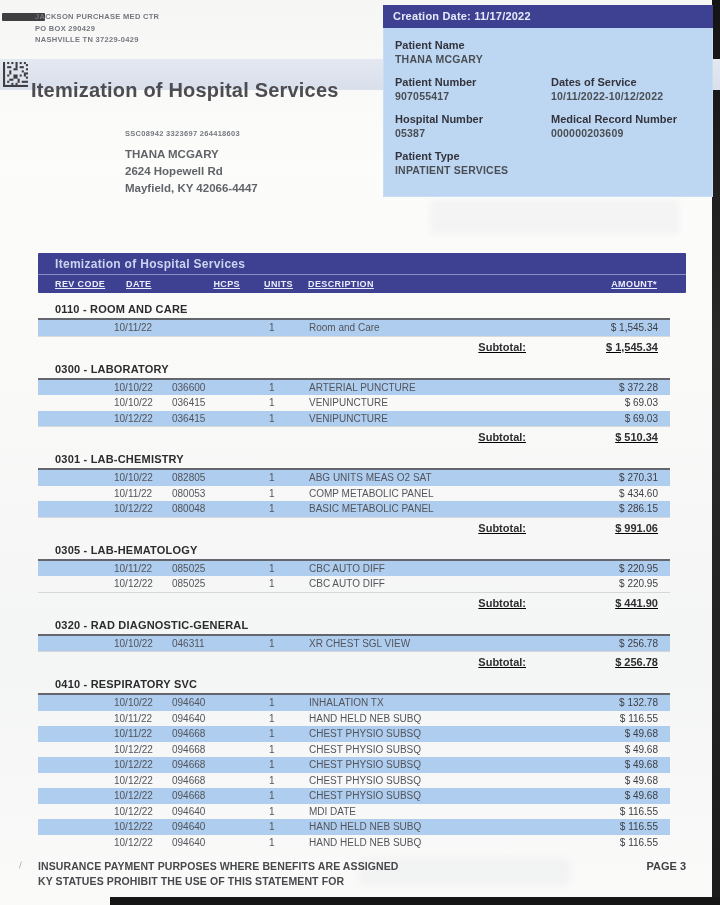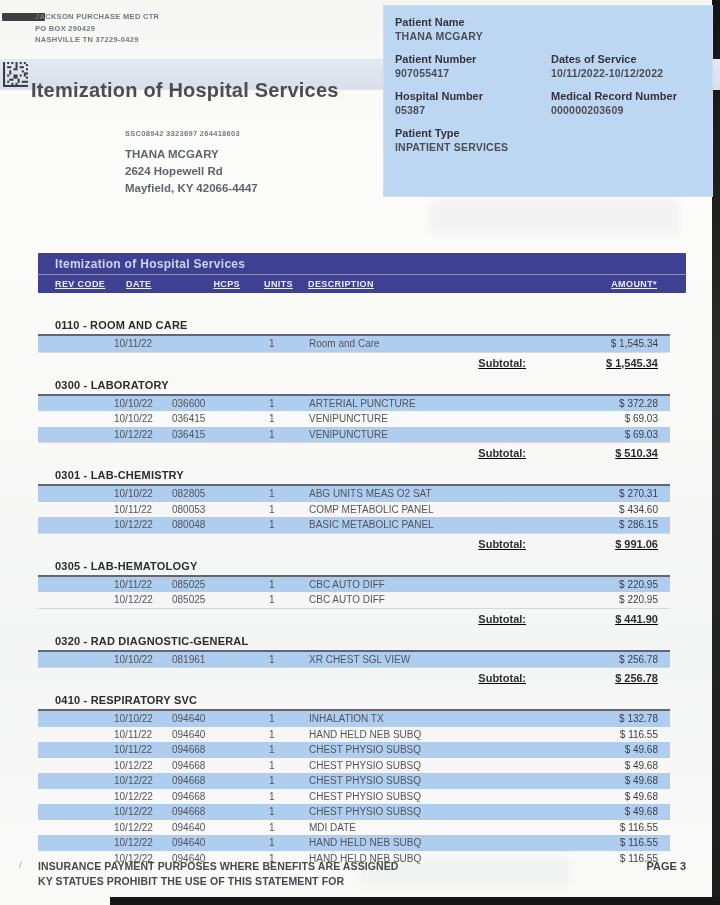--- a/index.html
+++ b/index.html
@@ -42,21 +42,21 @@
   
   .table{position:absolute;left:38px;top:253px;width:648px;}
   .grid{display:grid;grid-template-columns:74px 56px 72px 64px 1fr 150px;align-items:center;}
   .table-band{background:#3e4191;border-radius:1px;}
   .band-title{height:21px;line-height:22px;padding-left:17px;font-size:12px;font-weight:bold;color:#ccd3f0;letter-spacing:.3px;border-bottom:1px solid #8a8ec2;}
   .band-cols{height:18px;font-size:9px;font-weight:bold;color:#e9ecfa;letter-spacing:.4px;text-decoration:underline;}
   .h-rev{padding-left:17px;} .h-date{padding-left:14px;} .h-hcps{padding-left:22px;text-align:right;}
   .h-units{padding-left:24px;} .h-desc{padding-left:4px;} .h-amount{text-align:right;padding-right:29px;}
 
   .section{margin-top:7px;}
-  .section:first-of-type{margin-top:25px;}
+  .section:first-of-type{margin-top:9px;}
   .section-title{height:15px;line-height:15px;font-size:11px;font-weight:bold;color:#2c2c2e;padding-left:17px;letter-spacing:.2px;}
   .section-rule{height:0;border-top:2px solid #64666d;margin-top:1px;margin-right:16px;}
   .row{height:15.5px;font-size:10px;color:#53555b;margin-right:16px;}
   .row.hl{background:#aecdef;}
   .c-date{padding-left:2px;} .c-hcps{padding-left:4px;} .c-units{padding-left:29px;}
   .c-description{padding-left:5px;} .c-amount{text-align:right;padding-right:12px;color:#3d3e44;}
   .subtotal{display:flex;justify-content:flex-end;align-items:center;height:16px;margin-right:16px;border-top:1px solid rgba(120,125,132,.25);padding-top:2px;text-decoration:underline;}
   .sub-label{font-size:11px;font-weight:bold;color:#2e2e31;}
   .sub-amount{width:132px;text-align:right;padding-right:12px;font-size:11px;font-weight:bold;color:#2e2e31;}
 
@@ -113,20 +113,24 @@
         <rect x="7" y="8" width="1" height="2"></rect>
         <rect x="9" y="9" width="2" height="1"></rect>
       <rect x="2" y="9" width="1" height="1"></rect>
         <rect x="4" y="10" width="1" height="1"></rect>
         <rect x="6" y="10" width="1" height="1"></rect>
     </g>
   </svg>
   <div class="doc-title">Itemization of Hospital Services</div>
 
   <div class="info-box">
+    <div class="info-head">
+      <span>Creation Date:</span>
+      <span>11/17/2022</span>
+    </div>
     <div class="info-fields">
         <div class="field full">
           <div class="flabel">Patient Name</div>
           <div class="fvalue">THANA MCGARY</div>
         </div>
         <div class="field">
           <div class="flabel">Patient Number</div>
           <div class="fvalue">907055417</div>
         </div>
         <div class="field">
@@ -271,21 +275,21 @@
             <span class="sub-label">Subtotal:</span>
             <span class="sub-amount">$ 441.90</span>
           </div>
         </div>
         <div class="section">
           <div class="section-title">0320 - RAD DIAGNOSTIC-GENERAL</div>
           <div class="section-rule"></div>
           <div class="row grid hl">
             <span class="cell c-rev"></span>
             <span class="cell c-date">10/10/22</span>
-            <span class="cell c-hcps">081961</span>
+            <span class="cell c-hcps">046311</span>
             <span class="cell c-units">1</span>
             <span class="cell c-description">XR CHEST SGL VIEW</span>
             <span class="cell c-amount">$ 256.78</span>
           </div>
           <div class="subtotal">
             <span class="sub-label">Subtotal:</span>
             <span class="sub-amount">$ 256.78</span>
           </div>
         </div>
         <div class="section">

